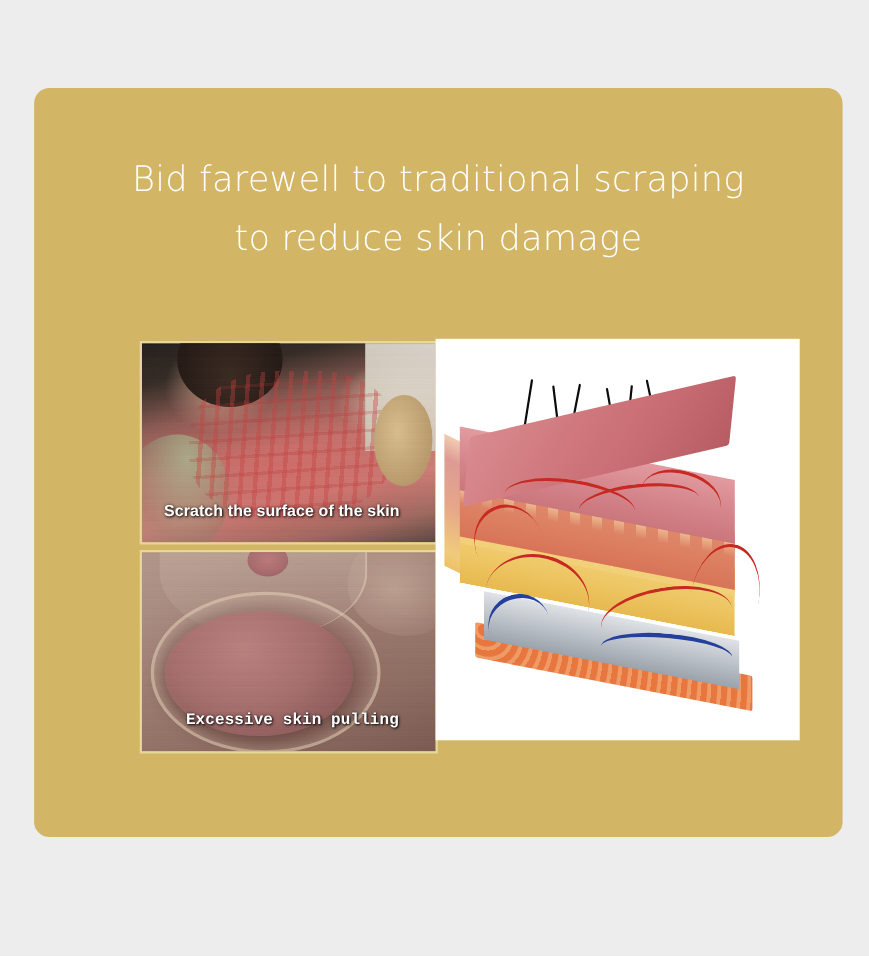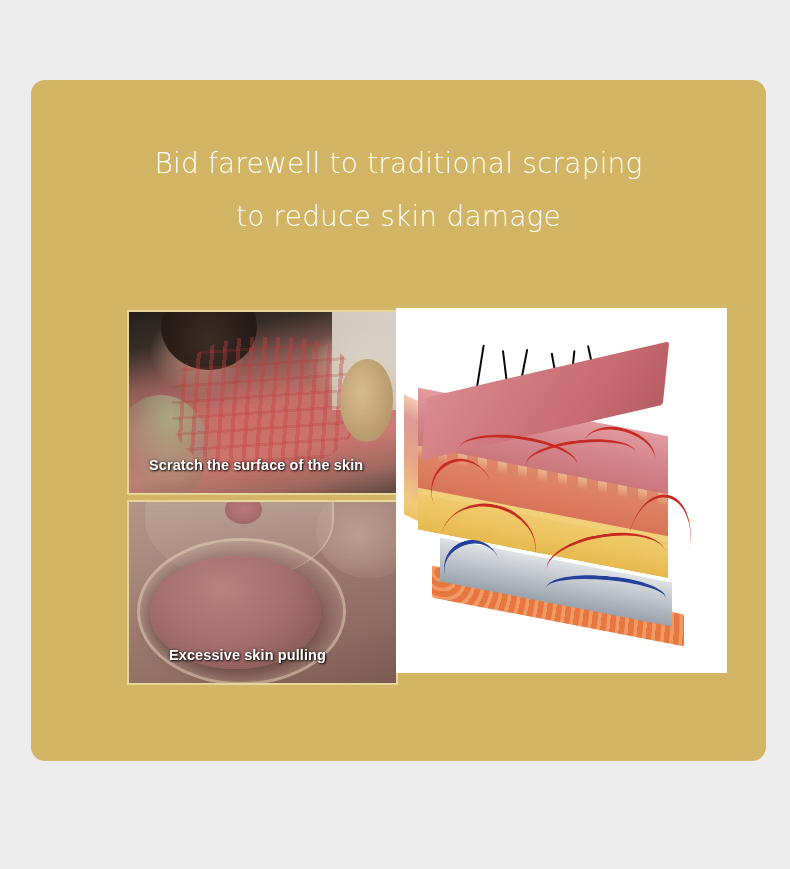--- a/index.html
+++ b/index.html
@@ -29,21 +29,21 @@
   
   #headline {
     position: absolute;
     left: 0;
     top: 57px;
     width: 735px;
     text-align: center;
     color: #ffffff;
     font-family: "DejaVu Sans", sans-serif;
     font-weight: 300;
-    font-size: 28px;
+    font-size: 32px;
     line-height: 53px;
     letter-spacing: 0.2px;
     white-space: pre-line;
   }
 
   
   #gallery {
     position: absolute;
     left: 57px;
     top: 228px;
@@ -171,21 +171,21 @@
     left: 20px;
     bottom: 20px;
     color: #ffffff;
     font-family: "Liberation Sans", sans-serif;
     font-weight: bold;
     font-size: 14.5px;
     letter-spacing: 0.1px;
     text-shadow: 1px 1px 2px rgba(0,0,0,0.85), 0 0 3px rgba(0,0,0,0.6);
     white-space: nowrap;
   }
-  .photo-caption.indent { left: 40px; }
+  .photo-caption.indent { left: 40px; font-family: Liberation Mono, monospace; }
 
   
   .col-right {
     position: absolute;
     left: 308px;
     top: 0;
     width: 331px;
     height: 365px;
     background: #ffffff;
     overflow: hidden;

